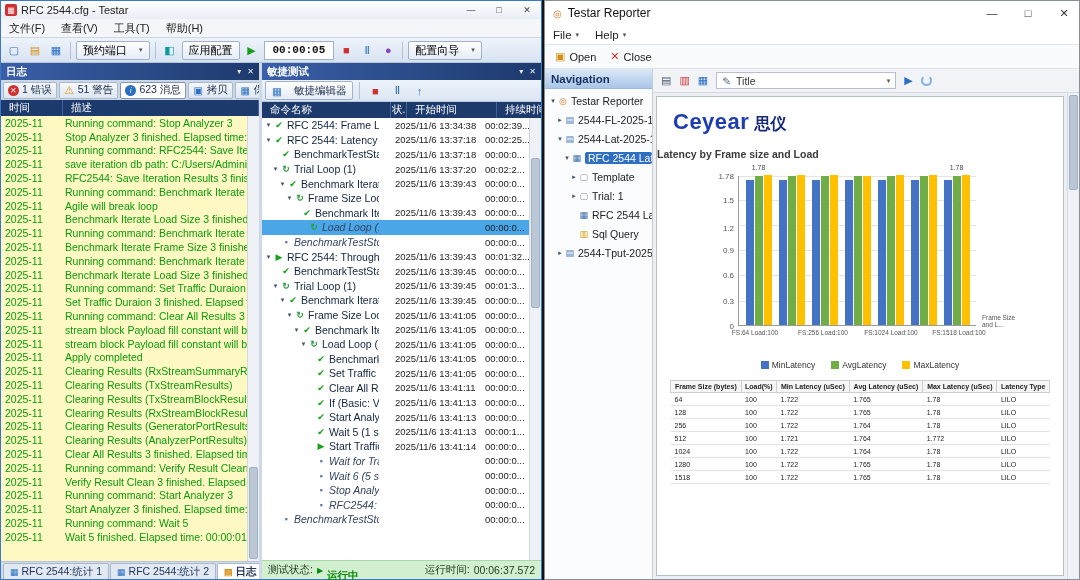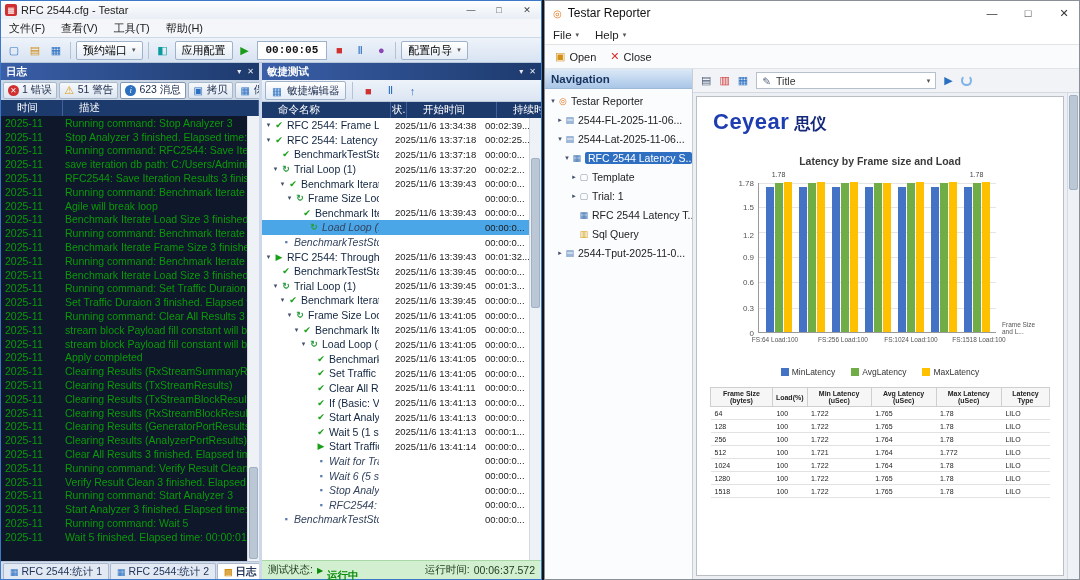--- a/index.html
+++ b/index.html
@@ -16,21 +16,21 @@
     display:flex; align-items:center; justify-content:center; }
   .win-btn { width:24px; text-align:center; font-size:9px; color:#444; }
   .menubar { height:18px; background:#f4f6f9; display:flex; align-items:center; font-size:11px; color:#222; flex:none; }
   .menu-item { padding:0 8px; }
   .toolbar { height:26px; background:linear-gradient(#eef3fa,#d8e3f2); border-top:1px solid #cdd8e6;
     border-bottom:1px solid #b8c6da; display:flex; align-items:center; gap:3px; padding:0 4px; font-size:11px; flex:none; }
   .tb-ic { width:18px; height:18px; border:1px solid transparent; border-radius:2px; display:flex;
     align-items:center; justify-content:center; font-size:11px; }
   .tb-sep { width:1px; height:17px; background:#b4c2d4; margin:0 2px; }
   .tb-chip { border:1px solid #9fb2ca; background:linear-gradient(#fff,#e4ecf6); border-radius:2px;
-    padding:1px 6px; display:flex; gap:5px; align-items:center; height:19px; }
+    padding:1px 6px; display:flex; gap:12px; align-items:center; height:19px; }
   .timer { background:#fff; border:1px solid #9fb2ca; padding:0 8px; height:19px; display:flex; align-items:center;
     font-family:"Liberation Mono",monospace; font-size:11px; font-weight:bold; color:#111; }
   .c-blue{color:#2a6fc0} .c-green{color:#1a9c1a} .c-red{color:#d03030} .c-amber{color:#d49014}
   .c-teal{color:#0a9c9c} .c-purple{color:#8a46b4} .c-gray{color:#50617a}
   .arrow { font-size:7px; color:#555; }
 
   .main { flex:1; display:flex; min-height:0; }
   .log-dock { width:258px; display:flex; flex-direction:column; background:#fff; flex:none; min-width:0; }
   .splitter { width:3px; background:#cdd9e8; flex:none; }
   .agile-dock { flex:1; display:flex; flex-direction:column; background:#fff; min-width:0; }
@@ -45,26 +45,26 @@
     background:linear-gradient(#f6f9fc,#dde6f1); border-radius:2px; height:17px; white-space:nowrap; }
   .log-tab.active { background:#fff; border-color:#8296b4; }
   .mini-ic { width:11px; height:11px; border-radius:50%; color:#fff; font-size:7.5px; display:flex;
     align-items:center; justify-content:center; flex:none; }
   .mi-errors{background:#d03030} .mi-warnings{background:transparent;color:#e09a10;font-size:11px}
   .mi-messages{background:#2a6fc0;font-style:italic;font-family:"Liberation Serif",serif}
   .mi-copy{background:transparent;color:#2a6fc0;font-size:10px} .mi-save{background:transparent;color:#2a6fc0;font-size:10px}
 
   .grid-header { height:16px; background:#1d3a6d; color:#fff; font-size:10.5px; display:flex;
     align-items:center; flex:none; }
-  .grid-header span { padding:0 16px; border-right:1px solid #40619c; overflow:hidden; white-space:nowrap; height:100%; display:flex; align-items:center; }
+  .grid-header span { padding:0 8px; border-right:1px solid #40619c; overflow:hidden; white-space:nowrap; height:100%; display:flex; align-items:center; }
   .gh-time { width:62px; flex:none; } .gh-desc { flex:1; }
   .agh-name { flex:1; min-width:0; } .agh-st { width:16px; flex:none; padding:0 1px !important; }
   .agh-start { width:90px; flex:none;text-align:right; } .agh-dur { width:44px; flex:none; border-right:none !important; }
 
-  .log-rows { flex:1; overflow:hidden; position:relative; font-size:10.5px; background:#0f172a; }
+  .log-rows { flex:1; overflow:hidden; position:relative; font-size:10.5px; background:#fef9c3; }
   .log-rows-inner { position:absolute; inset:0 12px 0 0; overflow:hidden; }
   .log-row { height:13.8px; display:flex; align-items:center; color:var(--log-green,#0a9a0a); }
   .log-time { width:62px; padding:0 4px; flex:none; overflow:hidden; white-space:nowrap; }
   .log-desc { flex:1; padding:0 2px; overflow:hidden; white-space:nowrap; }
 
   .vscroll { position:absolute; right:0; top:0; bottom:0; width:12px; background:#eef1f5; border-left:1px solid #d5dae2; }
   .vthumb { position:absolute; left:1px; right:1px; border-radius:2px; background:#bcc7d6; border:1px solid #a2b0c4; }
 
   .doc-tabs { height:18px; background:#d2dcea; border-top:1px solid #b6c3d6; display:flex; align-items:flex-end;
     font-size:10.5px; gap:1px; padding:0 2px; flex:none; color:#23365a; }
@@ -106,21 +106,21 @@
   .win-ctrl { width:30px; text-align:center; color:#333; font-size:11px; height:100%; display:flex;
     align-items:center; justify-content:center; }
   .menubar-r { height:20px; display:flex; align-items:center; font-size:11.5px; background:#fff;
     border-bottom:1px solid #e4e4e4; flex:none; color:#222; }
   .menu-item-r { padding:0 8px; display:flex; gap:4px; align-items:center; }
   .toolbar-r { height:24px; display:flex; align-items:center; gap:14px; padding:0 10px; font-size:11px;
     border-bottom:1px solid #dfe2e6; background:#fafbfc; flex:none; color:#222; }
   .tb-btn { display:flex; align-items:center; gap:4px; }
 
   .body-r { flex:1; display:flex; min-height:0; }
-  .nav { width:148px; border-right:1px solid #c8cdd4; display:flex; flex-direction:column; background:#fbfcfe; flex:none; }
+  .nav { width:108px; border-right:1px solid #c8cdd4; display:flex; flex-direction:column; background:#fbfcfe; flex:none; }
   .nav-header { height:20px; background:linear-gradient(#dce9f7,#a9c6e8); display:flex; align-items:center;
     padding:0 6px; font-size:11.5px; color:#15335e; font-weight:bold; border-bottom:1px solid #9db9da; flex:none; }
   .nav-rows { flex:1; padding-top:2px; font-size:10.5px; overflow:hidden; }
   .nav-row { height:19px; display:flex; align-items:center; white-space:nowrap; overflow:hidden; color:#222; }
   .nav-row .expander { width:8px; }
   .nav-ic { width:12px; text-align:center; font-size:9px; margin-right:2px; flex:none; }
   .nic-target{color:#e07820} .nic-db{color:#4a7ab5} .nic-grid{color:#3a6fb0} .nic-tpl{color:#8a94a4} .nic-sql{color:#d4a017}
   .nav-row.selected .lbl { background:var(--accent-blue,#2f6fc2); color:#fff; padding:0 3px; border-radius:2px; }
   .lbl { overflow:hidden; white-space:nowrap; }
 
@@ -133,21 +133,21 @@
   .spinner { width:11px; height:11px; border:2px solid #7fb3e8; border-top-color:transparent; border-radius:50%; }
 
   .report-body { flex:1; position:relative; }
   .page { position:absolute; left:3px; top:3px; right:15px; bottom:3px; background:#fff;
     border:1px solid #b9bdc4; overflow:hidden; }
   .page-scroll { border-left:1px solid #d5dae2; }
 
   .logo-row { margin:12px 0 0 16px; display:flex; align-items:baseline; gap:5px; }
   .logo-en { font-size:22px; font-weight:bold; color:#1d3db0; letter-spacing:.5px; }
   .logo-cn { font-size:16px; font-weight:bold; color:#14297a; }
-  .chart-title { text-align:center; font-size:10.5px; font-weight:bold; color:#3a3a3a; margin-top:20px; }
+  .chart-title { font-size:10.5px; font-weight:bold; color:#3a3a3a; margin-top:13px; }
   .chart-wrap { position:relative; width:308px; margin:8px auto 0; height:178px; }
   .plot { position:absolute; left:32px; top:8px; width:238px; height:150px; border-left:1px solid #9a9a9a;
     border-bottom:1px solid #9a9a9a; }
   .gl { position:absolute; left:0; right:0; height:1px; background:#e4e4e4; }
   .yl { position:absolute; left:0; width:28px; text-align:right; font-size:8px; color:#555; }
   .groups { position:absolute; inset:0; display:flex; align-items:flex-end; justify-content:space-around; padding:0 3px; }
   .group { display:flex; align-items:flex-end; gap:1px; position:relative; }
   .bar { width:8px; }
   .vlab { position:absolute; top:-11px; left:50%; transform:translateX(-50%); font-size:7px; color:#444; }
   .xl { position:absolute; font-size:6.5px; color:#555; white-space:nowrap; transform:translateX(-50%); }

